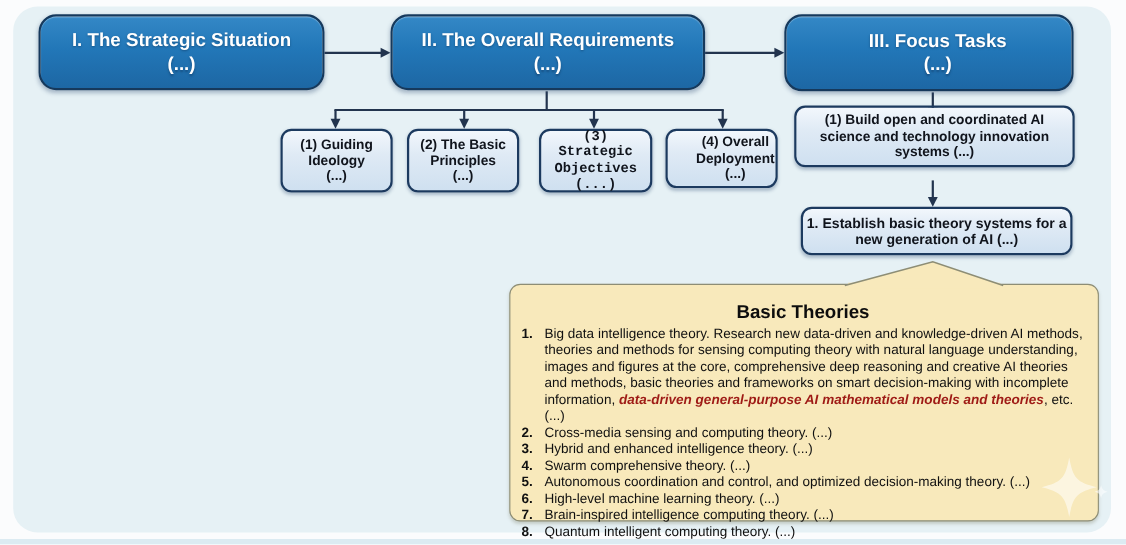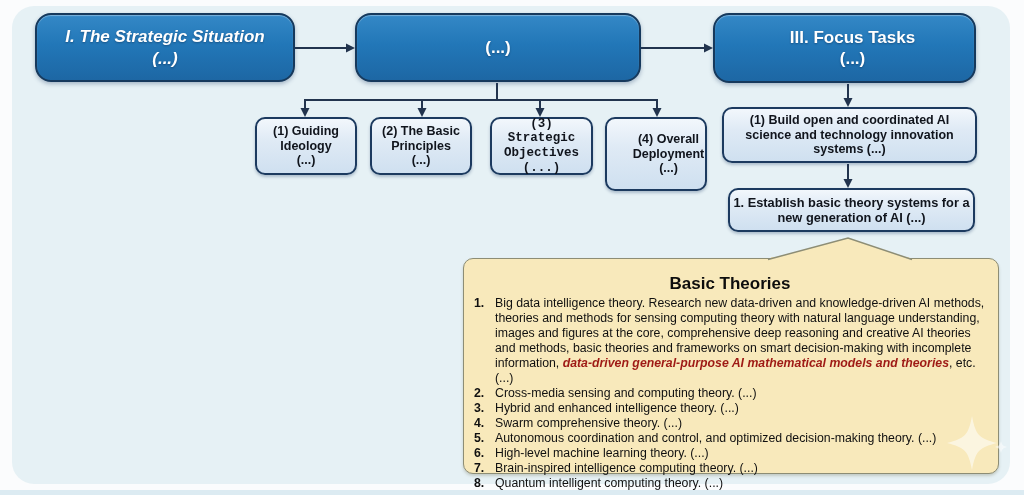--- a/index.html
+++ b/index.html
@@ -30,30 +30,30 @@
     box-shadow:0 2px 4px rgba(40,70,110,.35), inset 0 1px 1px rgba(255,255,255,.35);
     z-index:2;
   }
   .secondary {
     background:linear-gradient(180deg,#f2f7fc 0%, #dfeaf5 40%, #cfe0f0 100%);
     border:2px solid #1c3a5f; border-radius:10px; color:#10141c;
     font-weight:bold; font-size:12.5px; line-height:1.18;
     box-shadow:0 2px 3px rgba(40,70,110,.3);
     z-index:2; padding:2px 3px;
   }
-  #box-i   { left:35px;  top:13px; width:260px; height:69px;font-style:italic; }
+  #box-i   { left:35px;  top:13px; width:260px; height:69px; }
   #box-ii  { left:355px; top:13px; width:286px; height:69px; }
   #box-iii { left:713px; top:13px; width:263px; height:70px;padding-left:16px; }
 
   #req-1 { left:255px; top:117px; width:102px; height:58px; }
   #req-2 { left:370px; top:117px; width:102px; height:58px; }
   #req-3 { left:490px; top:117px; width:103px; height:58px;font-family:Liberation Mono, monospace; }
-  #req-4 { left:605px; top:117px; width:102px; height:74px;padding-left:28px; }
+  #req-4 { left:605px; top:117px; width:102px; height:54px;padding-left:28px; }
 
-  #focus-1 { left:722px; top:107px; width:255px; height:56px; }
+  #focus-1 { left:722px; top:96px; width:255px; height:56px; }
   #focus-2 { left:728px; top:188px; width:247px; height:44px; font-size:12.8px; }
 
   .note {
     position:absolute; left:463px; top:258px; width:536px; height:216px;
     background:#f8e9bb; border:1.5px solid #8d8d75; border-radius:10px;
     z-index:2; padding:3px 12px 3px 10px; color:#101010;
     box-shadow:0 2px 3px rgba(90,90,60,.25);
   }
   .note-title { text-align:center; font-weight:bold; font-size:17px; color:#0d0d0d; margin:12px 0 2px; }
   .note-list { list-style:none; font-size:12.3px; line-height:15px; }
@@ -93,20 +93,21 @@
       <polygon points="848,107 843.5,98 852.5,98"></polygon>
       <polygon points="848,188 843.5,179 852.5,179"></polygon>
     </g>
   </svg>
 
   <div class="box primary" id="box-i">
     <div>I. The Strategic Situation</div>
     <div>(...)</div>
   </div>
   <div class="box primary" id="box-ii">
+    <div>II. The Overall Requirements</div>
     <div>(...)</div>
   </div>
   <div class="box primary" id="box-iii">
     <div>III. Focus Tasks</div>
     <div>(...)</div>
   </div>
 
   <div class="box secondary" id="req-1">
     <div>(1) Guiding Ideology</div>
     <div>(...)</div>

